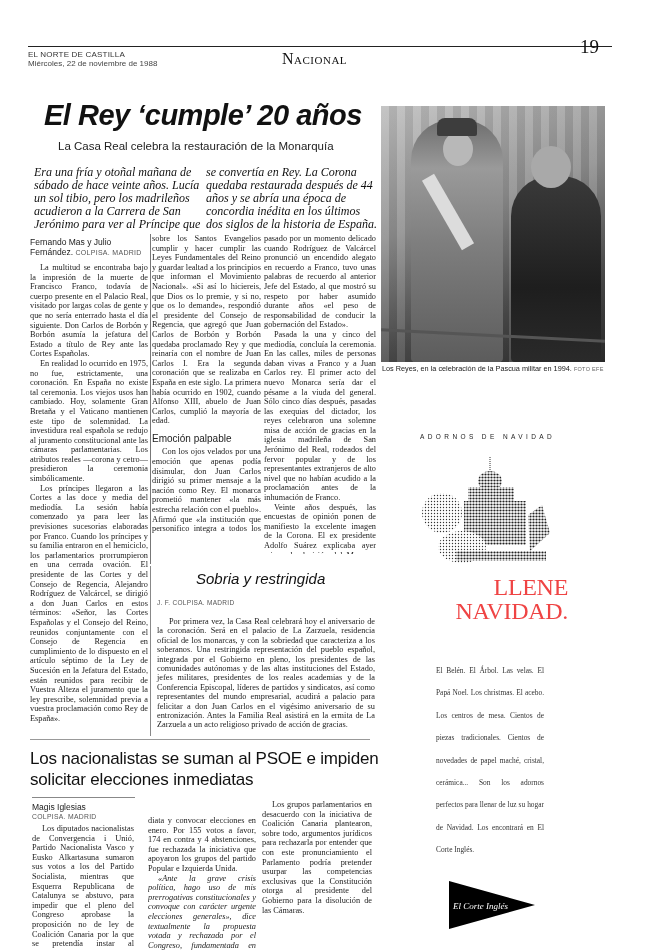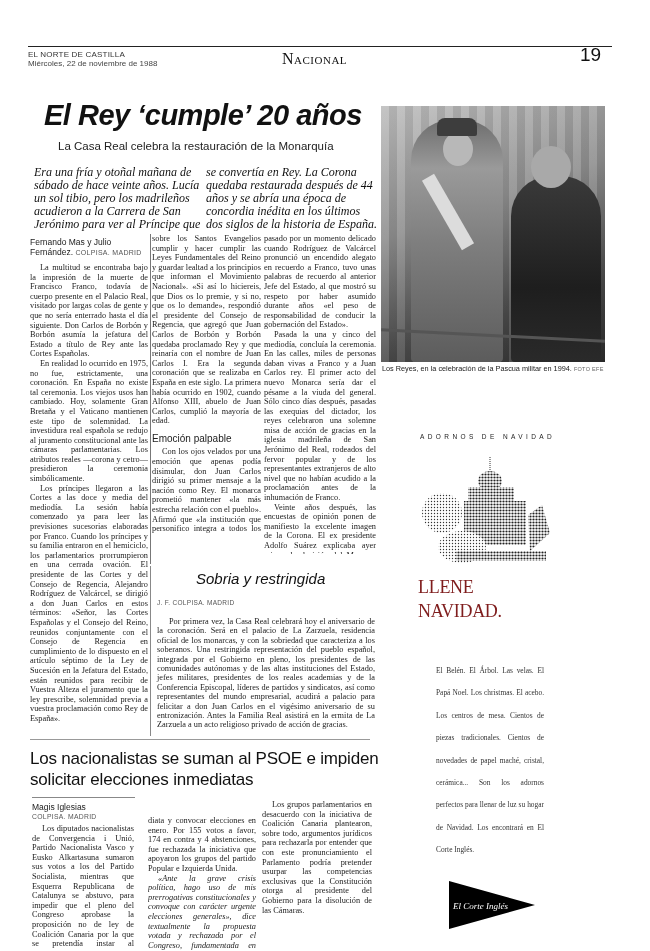--- a/index.html
+++ b/index.html
@@ -6,21 +6,21 @@
   html, body { width: 650px; height: 951px; background: #ffffff; overflow: hidden; }
   body { position: relative; font-family: "Liberation Serif", serif; color: #1a1a1a; }
 
   .abs { position: absolute; }
 
   
   .rule-top { position: absolute; left: 28px; top: 46px; width: 584px; height: 1px; background: #222; }
   .paper-name { left: 28px; top: 50px; font-family: "Liberation Sans", sans-serif; font-size: 8px; color: #333; letter-spacing: 0.2px; }
   .paper-date { left: 28px; top: 59px; font-family: "Liberation Sans", sans-serif; font-size: 8px; color: #444; }
   .section-title { left: 282px; top: 50px; font-family: "Liberation Serif", serif; font-size: 16px; font-variant: small-caps; letter-spacing: 0.5px; color: #111; }
-  .page-num { left: 580px; top: 44px; font-family: Liberation Sans, sans-serif; font-size: 19px; color: #111; }
+  .page-num { left: 580px; top: 36px; font-family: Liberation Serif, serif; font-size: 19px; color: #111; }
 
   
   .headline { left: 44px; top: 99px; font-family: "Liberation Sans", sans-serif; font-style: italic; font-size: 29px; letter-spacing: -0.5px; color: #111; white-space: nowrap; }
   .subhead { left: 58px; top: 140px; font-family: "Liberation Sans", sans-serif; font-size: 11.5px; color: #222; white-space: nowrap; }
 
   
   .intro { top: 166px; font-family: "Liberation Serif", serif; font-style: italic; font-size: 12px; line-height: 13px; color: #111; }
   .intro.c1 { left: 34px; width: 170px; }
   .intro.c2 { left: 206px; width: 172px; }
 
@@ -48,21 +48,21 @@
   .photo .sash { position: absolute; left: 60px; top: 66px; width: 14px; height: 80px; background: #dcdcdc; transform: rotate(-30deg); }
   .photo .queen { position: absolute; left: 130px; top: 70px; width: 90px; height: 186px; background: linear-gradient(180deg, #3a3a3a 0%, #1e1e1e 60%, #2a2a2a 100%); border-radius: 40px 40px 4px 4px; }
   .photo .queen-head { position: absolute; left: 150px; top: 40px; width: 40px; height: 42px; background: #a9a9a9; border-radius: 50%; }
   .photo .rope { position: absolute; left: 0; top: 228px; width: 224px; height: 3px; background: #555; transform: rotate(3deg); }
   .photo-caption { left: 382px; top: 364px; font-family: "Liberation Sans", sans-serif; font-size: 7.3px; color: #222; white-space: nowrap; }
   .photo-caption .credit { font-size: 5.5px; color: #666; letter-spacing: 0.3px; }
 
   
   .ad-kicker { left: 420px; top: 433px; font-family: "Liberation Sans", sans-serif; font-size: 6.5px; letter-spacing: 3.4px; color: #222; }
   .ad-illus { left: 418px; top: 455px; width: 142px; height: 112px; }
-  .ad-title { left: 418px; top: 575px; width: 150px; text-align: left; font-family: "Liberation Serif", serif; font-size: 18px; line-height: 24px; color: #7f1d1d; letter-spacing: -0.3px; }
+  .ad-title { left: 418px; top: 575px; width: 150px; text-align: right; font-family: "Liberation Serif", serif; font-size: 24px; line-height: 24px; color: #ef4444; letter-spacing: -0.3px; }
   .ad-body { left: 436px; top: 660px; width: 108px; font-family: "Liberation Serif", serif; font-size: 7.4px; line-height: 22.4px; color: #333; text-align: justify; }
   .ad-logo { left: 449px; top: 881px; width: 86px; height: 48px; }
 
   
   .box-border { left: 150px; top: 566px; width: 1px; height: 170px; background: #888; }
   .box-head { left: 196px; top: 570px; font-family: "Liberation Sans", sans-serif; font-style: italic; font-size: 15px; color: #111; white-space: nowrap; }
   .box-byline { left: 157px; top: 599px; font-family: "Liberation Sans", sans-serif; font-size: 6.5px; color: #555; letter-spacing: 0.3px; }
   .box-text { left: 157px; top: 617px; width: 218px; font-family: "Liberation Serif", serif; font-size: 8.3px; line-height: 9.4px; color: #222; text-align: justify; }
   .box-text p { text-indent: 12px; }
 

